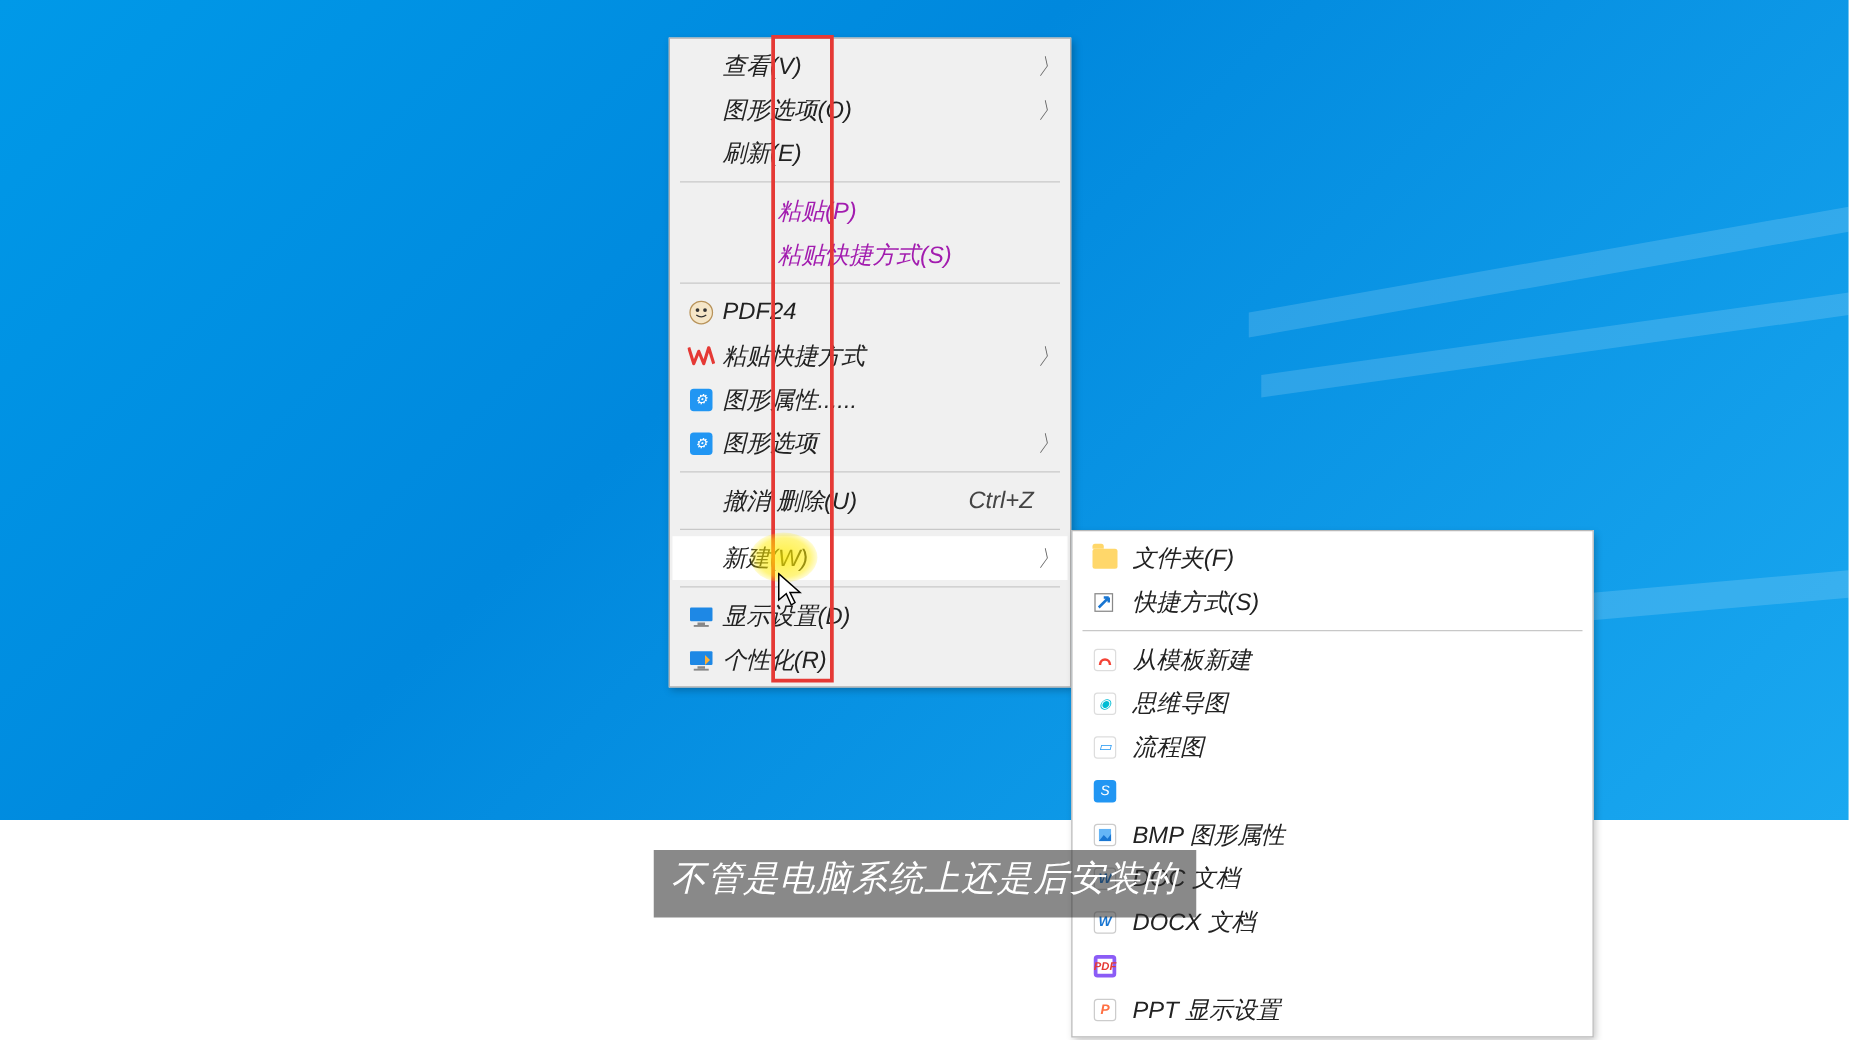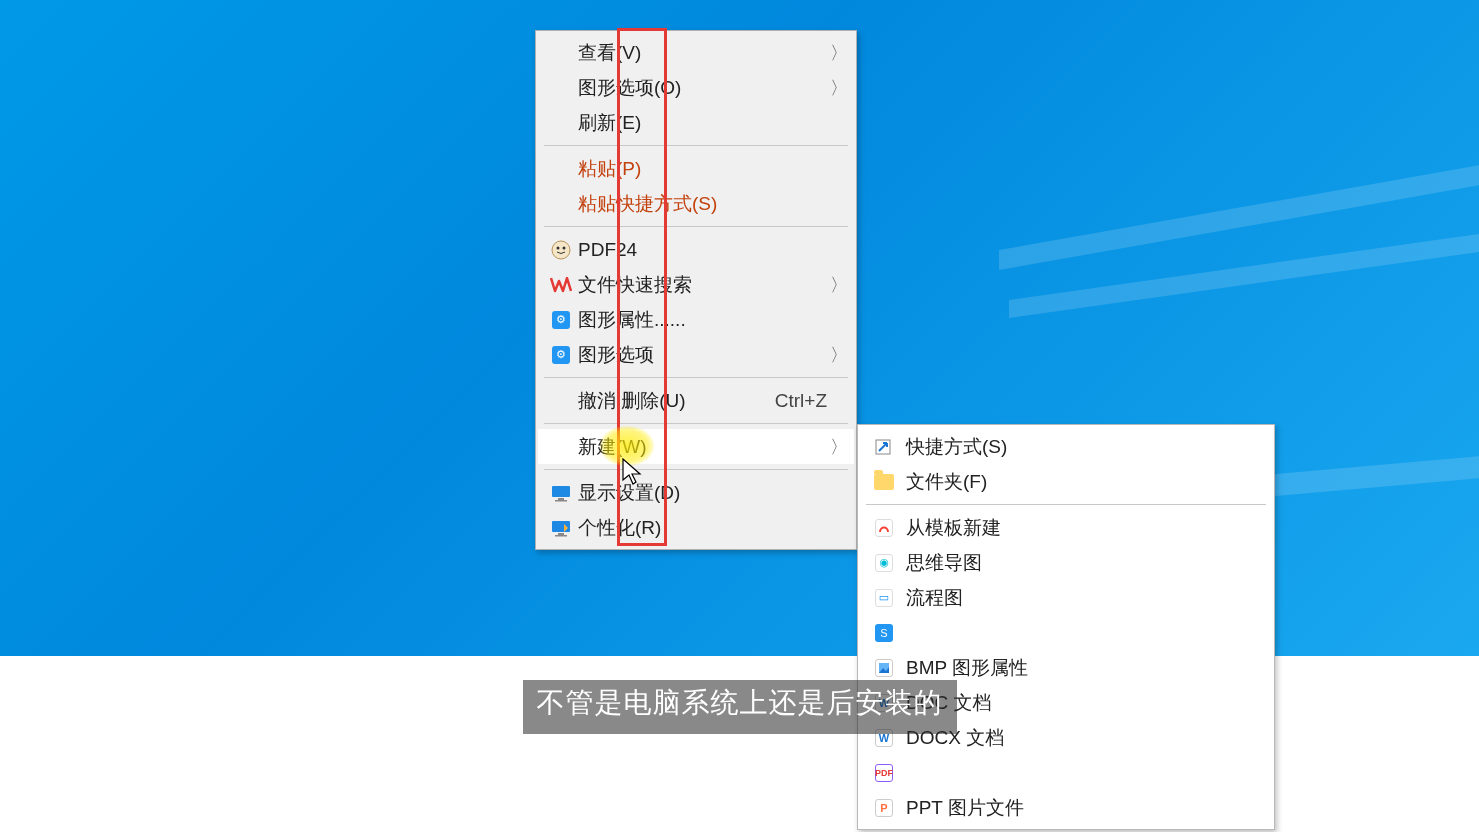--- a/index.html
+++ b/index.html
@@ -3,20 +3,21 @@
 <meta charset="utf-8">
 <style>
   * { margin: 0; padding: 0; box-sizing: border-box; }
   html, body { width: 1479px; height: 832px; overflow: hidden; font-family: "Microsoft YaHei", "Segoe UI", sans-serif; }
   
   .desktop {
     position: relative;
     width: 1479px;
     height: 656px;
     background: linear-gradient(135deg, #0099e8 0%, #0088dd 40%, #1aa8f0 100%);
+    font-style: italic;
   }
   
   
   .light-rays {
     position: absolute;
     right: 0;
     top: 0;
     width: 500px;
     height: 832px;
     pointer-events: none;
@@ -45,21 +46,21 @@
   .menu-item {
     display: flex;
     align-items: center;
     height: 35px;
     padding: 0 10px 0 10px;
     font-size: 19px;
     color: #222;
     cursor: default;
     position: relative;
   }
-  .menu-item.disabled { color: #c2410c; }
+  .menu-item.disabled { color: #a21caf; gap: 44px; }
   .menu-item.highlighted { background: #ffffff; }
   
   .menu-icon {
     width: 26px;
     height: 26px;
     display: flex;
     align-items: center;
     justify-content: center;
     margin-right: 4px;
     flex-shrink: 0;
@@ -204,21 +205,21 @@
       </span>
       <span class="menu-label">PDF24</span>
     </div>
 
     <div class="menu-item">
       <span class="menu-icon">
         <svg width="22" height="16" viewBox="0 0 22 16">
             <path d="M1 1 L5 14 L9 4 L13 14 L17 1 L21 14" stroke="#e53935" stroke-width="2.5" fill="none" stroke-linejoin="round"></path>
           </svg>
       </span>
-      <span class="menu-label">文件快速搜索</span>
+      <span class="menu-label">粘贴快捷方式</span>
       <span class="menu-arrow">〉</span>
     </div>
 
     <div class="menu-item">
       <span class="menu-icon">
         <span class="ic-sq" style="background:#2196f3;">⚙</span>
       </span>
       <span class="menu-label">图形属性......</span>
     </div>
 
@@ -272,33 +273,33 @@
     </div>
 
   </div>
 
   <div class="yellow-highlight"></div>
 
   <div class="submenu">
 
     <div class="menu-item">
       <span class="menu-icon">
+          <span class="ic-folder"></span>
+        </span>
+      <span class="menu-label">文件夹(F)</span>
+    </div>
+
+    <div class="menu-item">
+      <span class="menu-icon">
         <svg width="20" height="20" viewBox="0 0 20 20">
             <rect x="2" y="3" width="14" height="14" fill="#fff" stroke="#888"></rect>
             <path d="M5 14 L13 6 M13 6 L9 6 M13 6 L13 10" stroke="#1976d2" stroke-width="2" fill="none"></path>
           </svg>
       </span>
       <span class="menu-label">快捷方式(S)</span>
-    </div>
-
-    <div class="menu-item">
-      <span class="menu-icon">
-          <span class="ic-folder"></span>
-        </span>
-      <span class="menu-label">文件夹(F)</span>
     </div>
 
     <div class="menu-sep"></div>
 
     <div class="menu-item">
       <span class="menu-icon">
         <span class="ic-sq" style="background:#fff;border:1px solid #ddd;">
             <svg width="12" height="12" viewBox="0 0 12 12">
               <path d="M2 10 C2 4 10 4 10 10" stroke="#f44336" stroke-width="2" fill="none"></path>
             </svg>
@@ -348,29 +349,29 @@
 
     <div class="menu-item">
       <span class="menu-icon">
         <span class="ic-sq" style="background:#fff;border:1px solid #ccc;color:#1976d2;font-weight:bold;">W</span>
       </span>
       <span class="menu-label">DOCX 文档</span>
     </div>
 
     <div class="menu-item">
       <span class="menu-icon">
-        <span class="ic-sq" style="background:#fff;border:1px solid #8b5cf6;color:#e53935;font-weight:bold;font-size:9px;">PDF</span>
+        <span class="ic-sq" style="background:#fff;border:3px solid #8b5cf6;color:#e53935;font-weight:bold;font-size:9px;">PDF</span>
       </span>
     </div>
 
     <div class="menu-item">
       <span class="menu-icon">
         <span class="ic-sq" style="background:#fff;border:1px solid #ccc;color:#ff7043;font-weight:bold;">P</span>
       </span>
-      <span class="menu-label">PPT 图片文件</span>
+      <span class="menu-label">PPT 显示设置</span>
     </div>
 
   </div>
 
   <div class="red-box"></div>
 
   <svg class="cursor" width="22" height="28" viewBox="0 0 22 28">
     <path d="M1 1 L1 22 L7 17 L11 26 L14 24 L10 16 L18 16 Z" fill="#fff" stroke="#000" stroke-width="1.2"></path>
   </svg>
 

